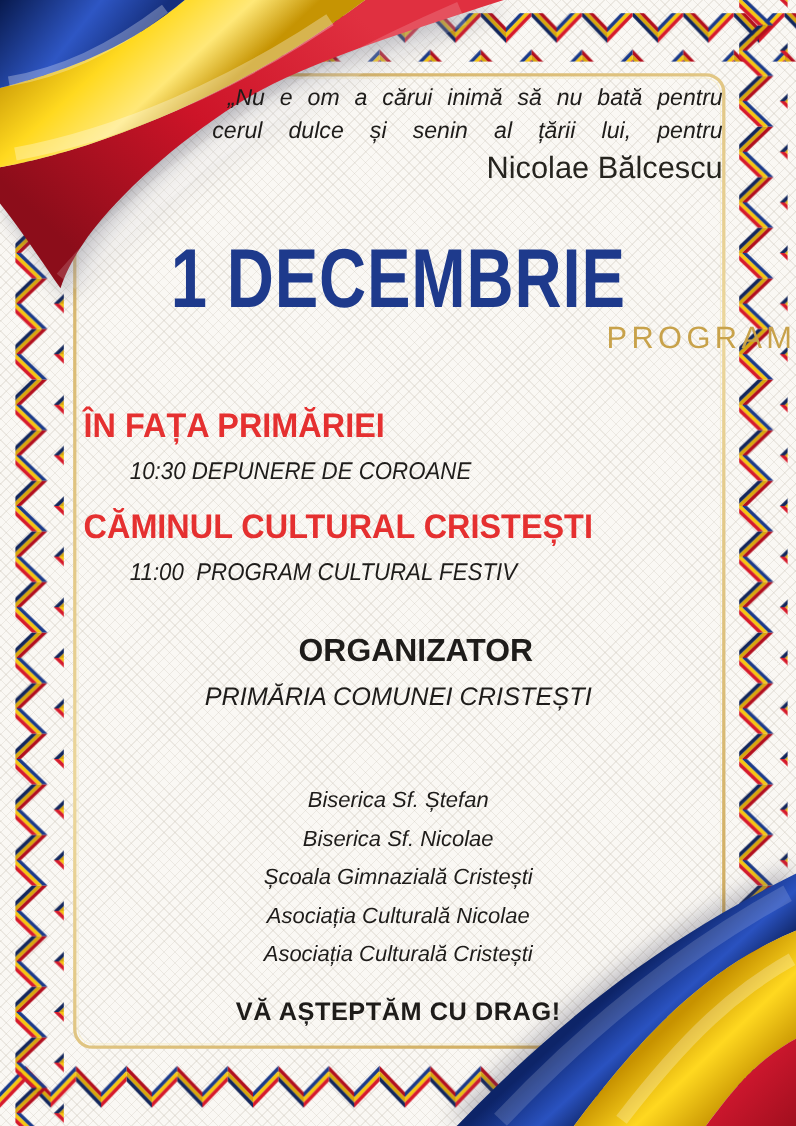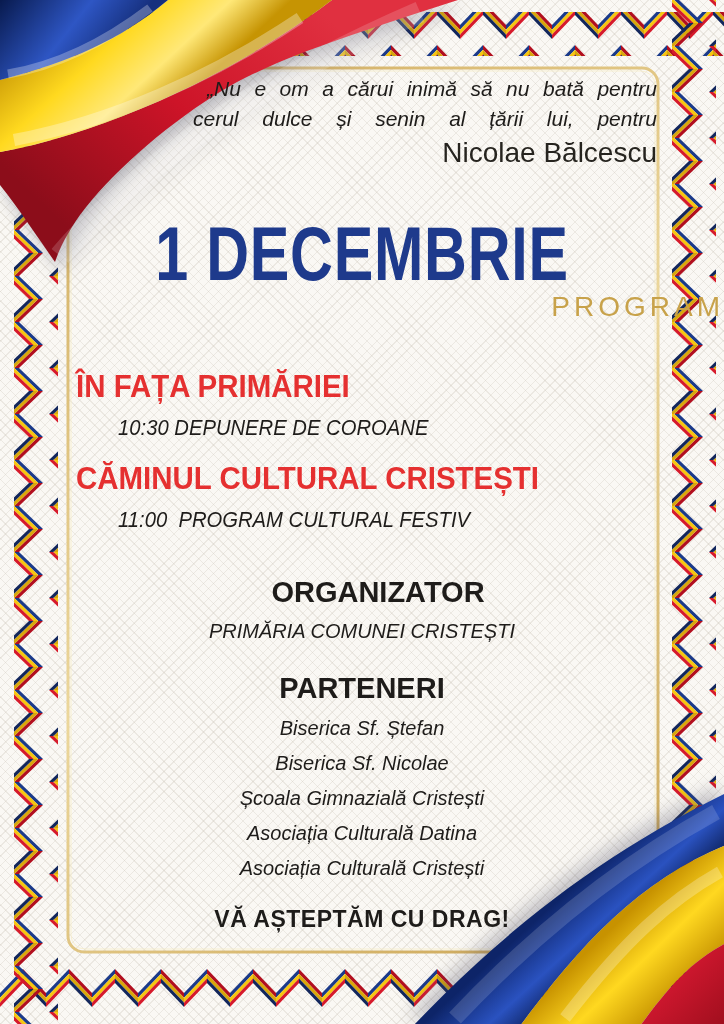--- a/index.html
+++ b/index.html
@@ -30,21 +30,21 @@
          transform:scaleX(0.95);transform-origin:0 0;white-space:nowrap;}
   .venue1{top:369px;}
   .venue2{top:461px;}
   .entry{position:absolute;left:118px;font-style:italic;font-size:22px;line-height:30px;color:#1e1c1a;
          white-space:pre;transform:scaleX(0.92);transform-origin:0 0;}
   .entry1{top:413px;}
   .entry2{top:505px;}
 
   .center{left:0;right:0;text-align:center;}
   .org-head{top:576px;font-weight:700;font-size:29px;padding-left:32px;}
-  .org-name{top:620px;font-style:italic;font-size:20px;}
+  .org-name{top:620px;font-style:italic;font-size:23px;}
   .part-head{top:672px;font-weight:700;font-size:29px;}
   .partners{top:711px;font-style:italic;font-size:20px;line-height:35px;}
   .closing{top:906px;font-weight:700;font-size:23px;letter-spacing:0.5px;}
 </style>
 </head>
 <body>
 
 <div class="poster">
 
   <svg class="decor" width="724" height="1024" viewBox="0 0 724 1024">
@@ -144,24 +144,23 @@
   <div class="txt subtitle">PROGRAM</div>
 
   <div class="txt venue venue1">ÎN FAȚA PRIMĂRIEI</div>
   <div class="txt entry entry1">10:30 DEPUNERE DE COROANE</div>
   <div class="txt venue venue2">CĂMINUL CULTURAL CRISTEȘTI</div>
   <div class="txt entry entry2">11:00  PROGRAM CULTURAL FESTIV</div>
 
   <div class="txt center org-head">ORGANIZATOR</div>
   <div class="txt center org-name">PRIMĂRIA COMUNEI CRISTEȘTI</div>
 
-  <div class="txt center part-head">PARTENERI</div>
   <div class="txt center partners">
     <div>Biserica Sf. Ștefan</div>
     <div>Biserica Sf. Nicolae</div>
     <div>Școala Gimnazială Cristești</div>
-    <div>Asociația Culturală Datina</div>
+    <div>Asociația Culturală Nicolae</div>
     <div>Asociația Culturală Cristești</div>
   </div>
 
   <div class="txt center closing">VĂ AȘTEPTĂM CU DRAG!</div>
 
 </div>
 
 </body></html>

